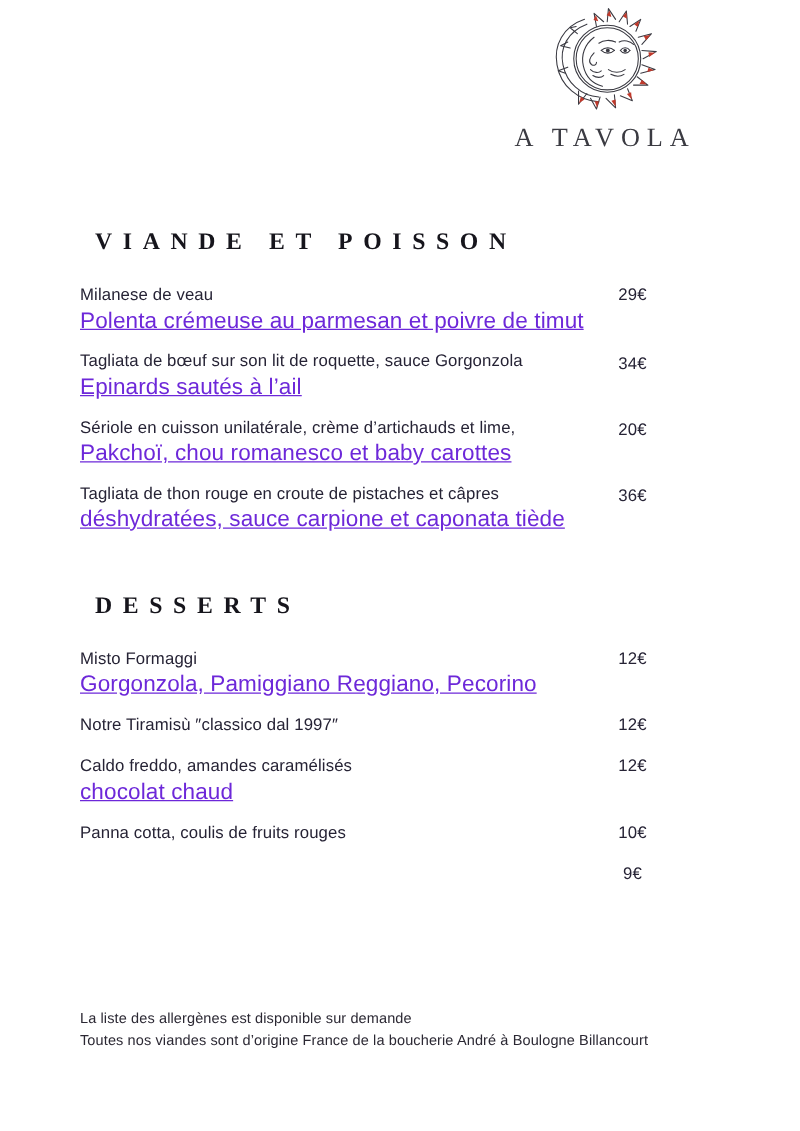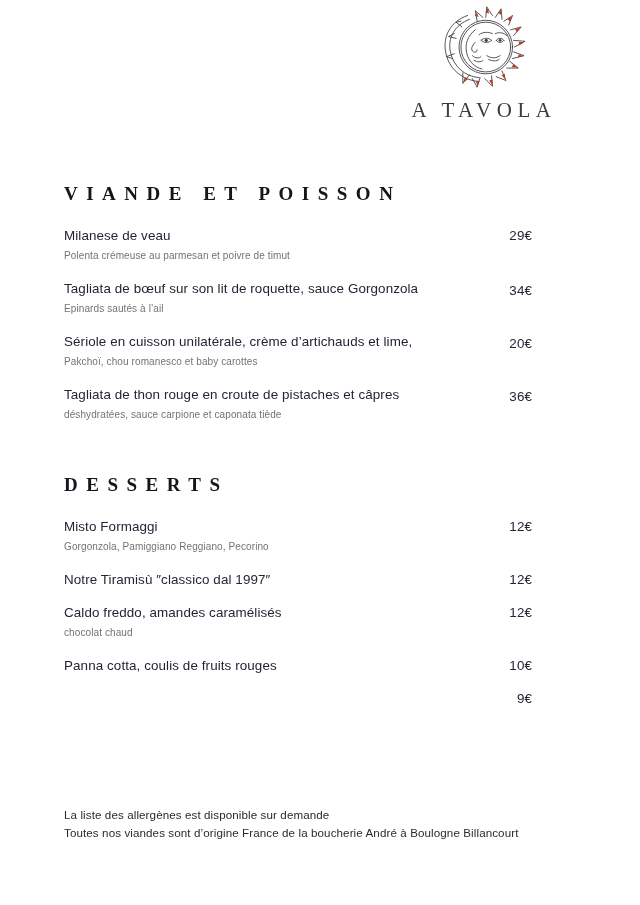--- a/index.html
+++ b/index.html
@@ -57,21 +57,21 @@
   }
   #section-meat { top: 183px; }
   #section-dessert { top: 474px; }
 
   .section-title {
     font-family: "Liberation Serif", serif;
     font-size: 19px;
     font-weight: 700;
     letter-spacing: 8.5px;
     color: #16151c;
-    margin: 0 0 21px 0;
+    margin: 0 0 21px 12px;
     white-space: nowrap;
   }
 
   
   .item {
     display: flex;
     align-items: flex-start;
     justify-content: space-between;
     margin-bottom: 13px;
   }
@@ -82,30 +82,31 @@
     min-width: 0;
   }
   .item-name {
     font-size: 13.4px;
     line-height: 20px;
     color: #262335;
     letter-spacing: 0.1px;
     white-space: pre-line;
   }
   .item-desc {
-    font-size: 10px;
+    font-size: 18px;
     line-height: 20px;
-    color: #737373;
+    color: #6d28d9;
     letter-spacing: 0.1px;
     white-space: pre-line;
+    text-decoration: underline;
   }
   .item-price {
     flex: 0 0 auto;
     width: 52px;
-    text-align: right;
+    text-align: center;
     font-size: 13.4px;
     line-height: 20px;
     color: #262335;
     letter-spacing: 0.1px;
     padding-left: 6px;
   }
   
   .item.price-mid .item-price { padding-top: 2px; }
 
   

